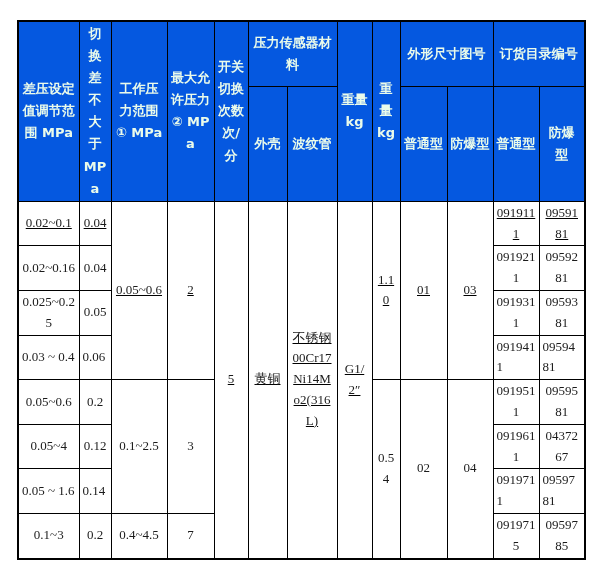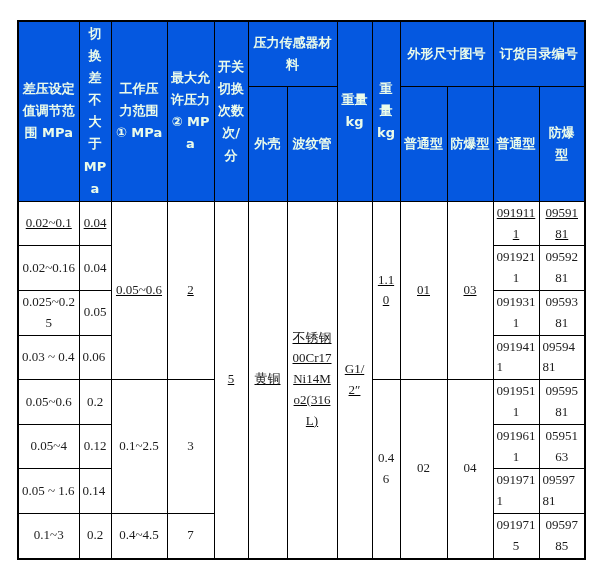--- a/index.html
+++ b/index.html
@@ -145,31 +145,31 @@
         <td>0.03 ~ 0.4</td>
         <td>0.06</td>
         <td>0919411</td>
         <td>0959481</td>
       </tr>
       <tr>
         <td>0.05~0.6</td>
         <td>0.2</td>
         <td rowspan="3">0.1~2.5</td>
         <td rowspan="3">3</td>
-        <td rowspan="4">0.46</td>
+        <td rowspan="4">0.54</td>
         <td rowspan="4">02</td>
         <td rowspan="4">04</td>
         <td>0919511</td>
         <td>0959581</td>
       </tr>
       <tr>
         <td>0.05~4</td>
         <td>0.12</td>
         <td>0919611</td>
-        <td>0595163</td>
+        <td>0437267</td>
       </tr>
       <tr class="row-left">
         <td>0.05 ~ 1.6</td>
         <td>0.14</td>
         <td>0919711</td>
         <td>0959781</td>
       </tr>
       <tr>
         <td>0.1~3</td>
         <td>0.2</td>

